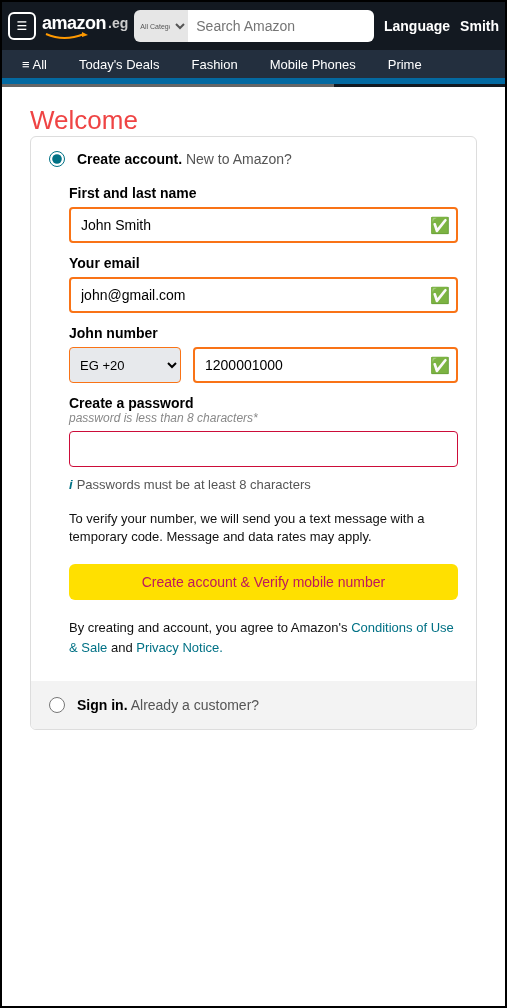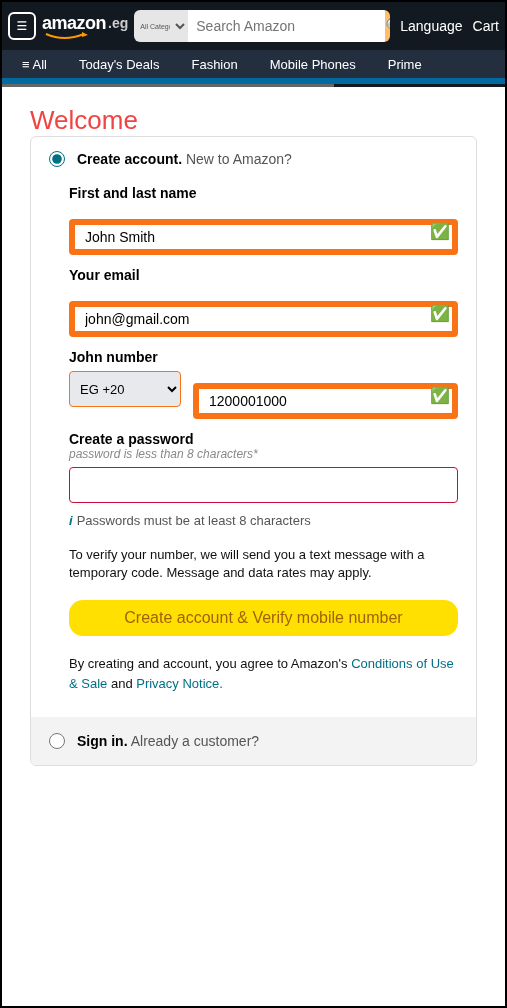--- a/index.html
+++ b/index.html
@@ -7,47 +7,47 @@
   .topbar { background: #131921; display: flex; align-items: center; padding: 8px 6px; gap: 6px; }
   .hamburger { width: 28px; height: 28px; border: 2px solid #fff; border-radius: 6px; display: flex; align-items: center; justify-content: center; color: #fff; font-size: 12px; line-height: 1; cursor: pointer; }
   .logo { display: flex; align-items: flex-start; color: #fff; font-weight: bold; position: relative; padding-bottom: 6px; cursor: pointer; }
   .logo .word { font-size: 18px; letter-spacing: -0.5px; text-align: center; }
   .logo .tld { font-size: 14px; margin-left: 2px; margin-top: 2px; color: #ccc; }
   .logo .swoosh { width: 46px; height: 10px; position: absolute; left: 2px; bottom: -2px; }
   .searchwrap { flex: 1; display: flex; height: 32px; border-radius: 6px; overflow: hidden; }
   .catsel { width: 54px; background: #e6e6e6; border: none; font-size: 7px; color: #555; padding: 0 2px; text-align: center; appearance: menulist; cursor: pointer; }
   .searchinput { flex: 1; border: none; padding: 10px 8px; font-size: 14px; outline: none; }
   .searchbtn { width: 30px; background: #febd69; border: none; display: flex; align-items: center; justify-content: center; cursor: pointer; font-size: 15px; }
-  .toplink { color: #fff; font-size: 14px; font-weight: normal; cursor: pointer; white-space: nowrap; margin-left: 4px; }
+  .toplink { color: #fff; font-size: 14px; font-weight: bold; cursor: pointer; white-space: nowrap; margin-left: 4px; }
   .navbar { background: #232f3e; display: flex; align-items: center; padding: 0 4px; height: 34px; border-bottom: 6px solid #0369a1; }
   .navitem { color: #fff; font-size: 13px; padding: 0 16px; cursor: pointer; white-space: nowrap; }
   .scrollhint { height: 3px; background: linear-gradient(to right, #666 0%, #666 66%, #131921 66%, #131921 100%); }
   .content { padding: 18px 28px; }
   h1 { font-size: 26px; font-weight: 400; color: #ef4444; margin-bottom: 0; }
   .card { border: 1px solid #ddd; border-radius: 6px; overflow: hidden; }
   .section { padding: 14px 18px 24px 18px; }
   .radiohead { display: flex; align-items: center; gap: 12px; font-size: 14px; margin-bottom: 18px; }
   .radiohead input[type=radio] { width: 16px; height: 16px; accent-color: #007185; cursor: pointer; }
   .radiohead .sub { color: #555; }
   .formarea { padding-left: 20px; }
   .flabel { font-size: 14px; font-weight: bold; margin-bottom: 6px; margin-top: 12px; display: block; }
   .flabel.first { margin-top: 0; }
   .labelrow { display: flex; justify-content: space-between; align-items: baseline; margin-top: 12px; margin-bottom: 6px; flex-direction: column; }
   .hint-right { font-size: 12px; font-style: italic; color: #888; }
-  .input-green { width: 100%; height: 36px; border: 6px solid #f97316; border-radius: 4px; padding: 0 36px 0 10px; font-size: 14px; outline: none; position: relative; margin-top: 12px; }
+  .input-green { width: 100%; height: 36px; border: 2px solid #f97316; border-radius: 4px; padding: 0 36px 0 10px; font-size: 14px; outline: none; position: relative; }
   .input-red { width: 100%; height: 36px; border: 1px solid #cc0c39; border-radius: 4px; padding: 0 10px; font-size: 14px; outline: none; }
   .inputwrap { position: relative; }
   .check { position: absolute; right: 8px; top: 50%; transform: translateY(-50%); font-size: 16px; pointer-events: none; }
   .phonegroup { display: flex; gap: 12px; }
   .ccsel { width: 112px; height: 36px; border: 1px solid #f97316; border-radius: 4px; background: #e7e9ec; font-size: 13px; padding: 0 6px; cursor: pointer; }
   .phonegroup .inputwrap { flex: 1; }
   .pwhint { font-size: 13px; color: #555; margin-top: 10px; }
   .pwhint .i { font-style: italic; color: #007185; font-weight: bold; margin-right: 4px; }
   .verifytext { font-size: 13px; color: #111; margin-top: 18px; line-height: 1.4; }
-  .bigbtn { width: 100%; height: 36px; background: #ffe000; border: none; border-radius: 14px; color: #a16207; font-size: 16px; margin-top: 18px; cursor: pointer; }
+  .bigbtn { width: 100%; height: 36px; background: #ffe000; border: none; border-radius: 6px; color: #be185d; font-size: 14px; margin-top: 18px; cursor: pointer; }
   .legal { font-size: 13px; color: #111; margin-top: 18px; line-height: 1.5; }
   .legal a { color: #007185; text-decoration: none; cursor: pointer; }
   .signin-sec { background: #f3f3f3; padding: 16px 18px; }
   .signin-sec .radiohead { margin: 0; }
 </style>
 </head>
 <body>
 
 <div class="topbar">
   <div class="hamburger">
@@ -64,21 +64,21 @@
   <div class="searchwrap">
     <select class="catsel">
       <option>All Categori</option>
     </select>
     <input class="searchinput" type="text" placeholder="Search Amazon" style="">
     <button class="searchbtn">
       <span>🔍</span>
     </button>
   </div>
   <span class="toplink">Language</span>
-  <span class="toplink">Cart</span>
+  <span class="toplink">Smith</span>
 </div>
 
 <div class="navbar">
   <span class="navitem">≡ All</span>
   <span class="navitem">Today's Deals</span>
   <span class="navitem">Fashion</span>
   <span class="navitem">Mobile Phones</span>
   <span class="navitem">Prime</span>
 </div>
 <div class="scrollhint"></div>

